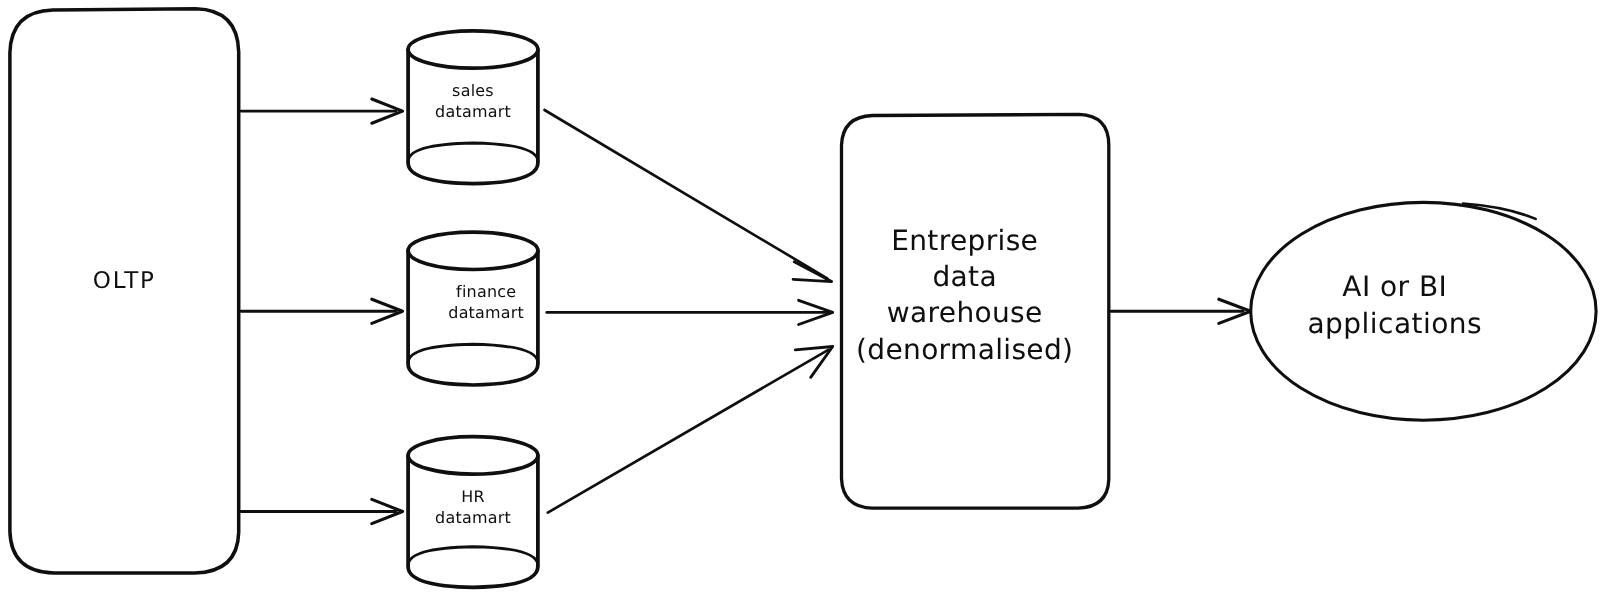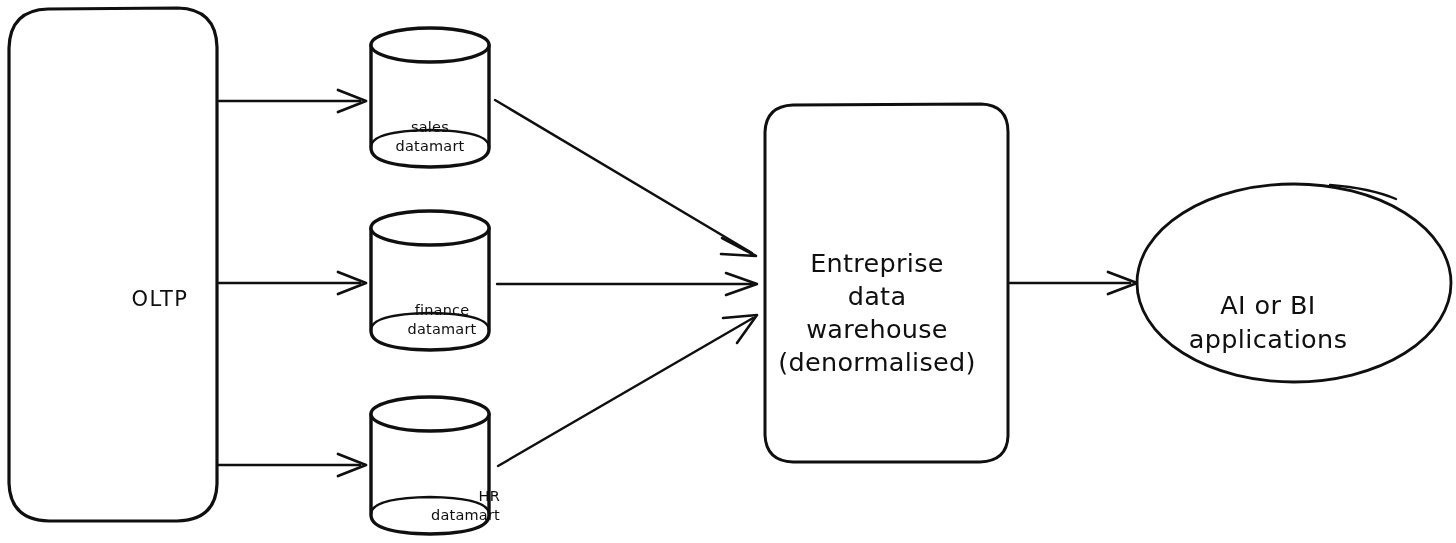--- a/index.html
+++ b/index.html
@@ -26,38 +26,36 @@
   }
   .node-label {
     position: absolute;
     text-align: center;
     color: #0f0f0f;
     font-family: "DejaVu Sans", sans-serif;
     line-height: 1.18;
     white-space: pre-line;
     pointer-events: none;
     letter-spacing: 0.2px;
-    margin-top: 44px;
   }
   .label-oltp {
     left: 8px;
     top: 243px;
     width: 210px;
     font-size: 21px;
     letter-spacing: 1.6px;
-    padding-left: 47px;
   }
   .label-datamart {
     width: 140px;
     font-size: 14.5px;
     line-height: 1.30;
   }
   .label-sales    { left: 360px; top: 74px; }
   .label-finance  { left: 372px; top: 257px; }
-  .label-hr       { left: 360px; top: 443px; text-align: right; }
+  .label-hr       { left: 360px; top: 443px; }
   .label-warehouse {
     left: 765px;
     top: 203px;
     width: 224px;
     font-size: 25.5px;
     line-height: 1.30;
     letter-spacing: 0.3px;
   }
   .label-apps {
     left: 1140px;

